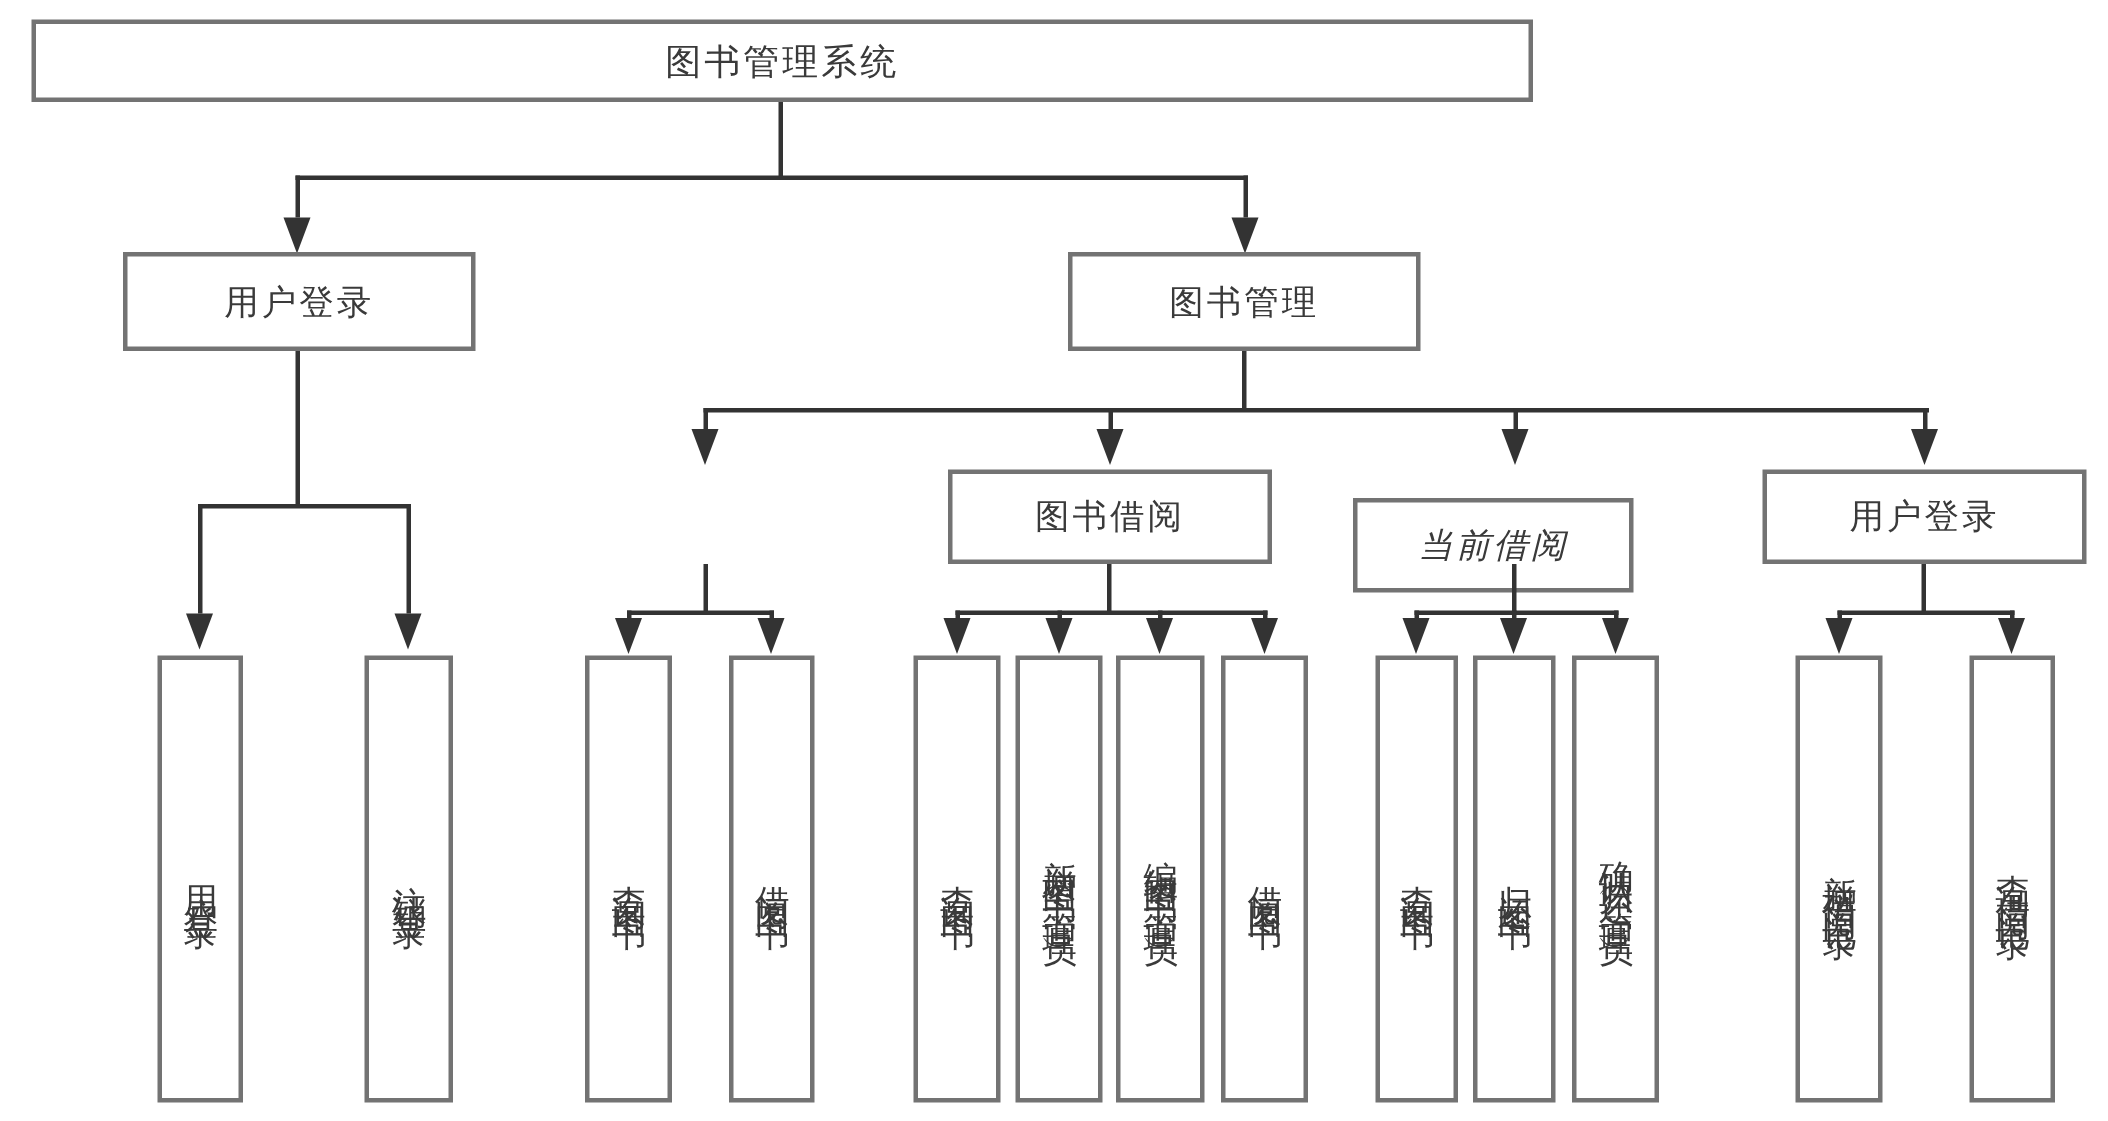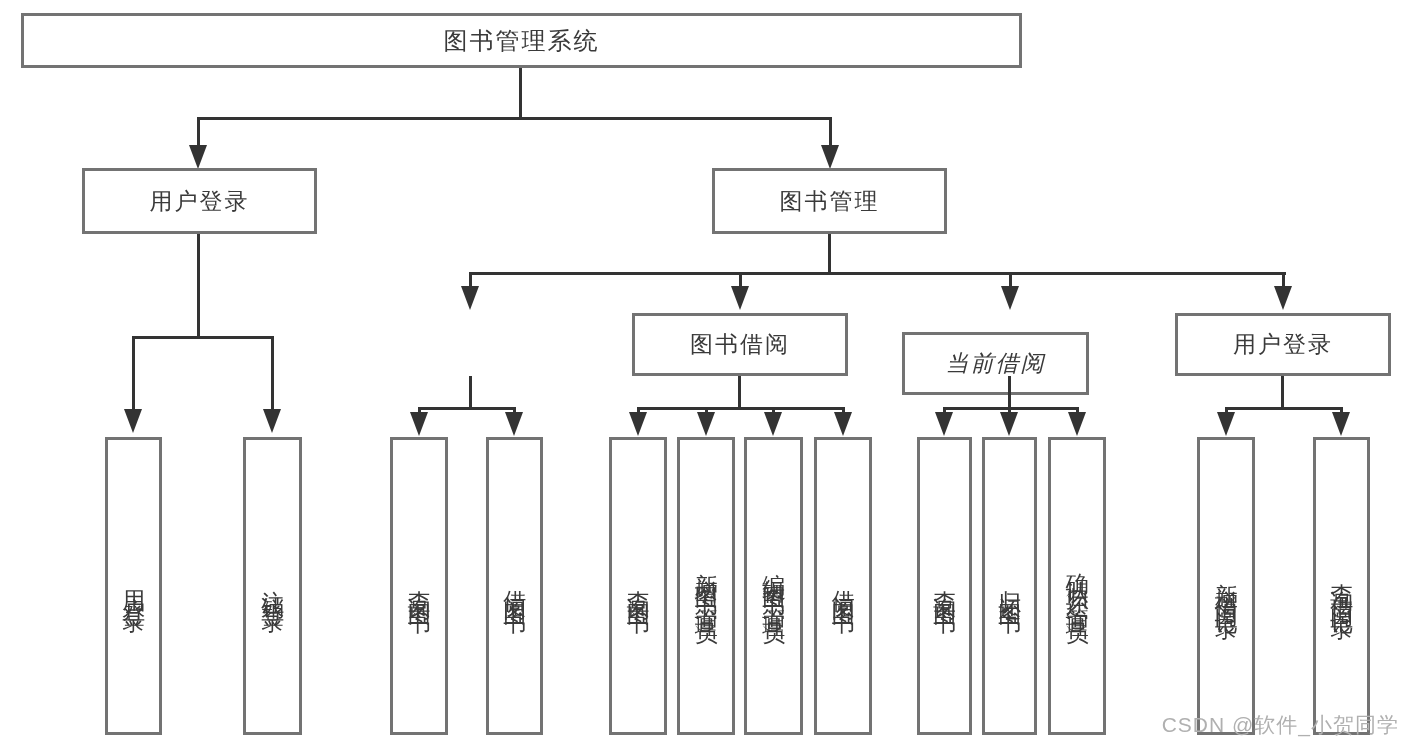--- a/index.html
+++ b/index.html
@@ -185,15 +185,14 @@
     <span class="v-label">确认归还（管理员）</span>
   </div>
 
   <div class="box" style="left:1197px;top:437px;width:58px;height:298px;">
     <span class="v-label">新增借阅记录</span>
   </div>
   <div class="box" style="left:1313px;top:437px;width:57px;height:298px;">
     <span class="v-label">查询借阅记录</span>
   </div>
 
-  <div class="watermark">CSDN @软件_小贺同学</div>
 
 </div>
 
 </body></html>

